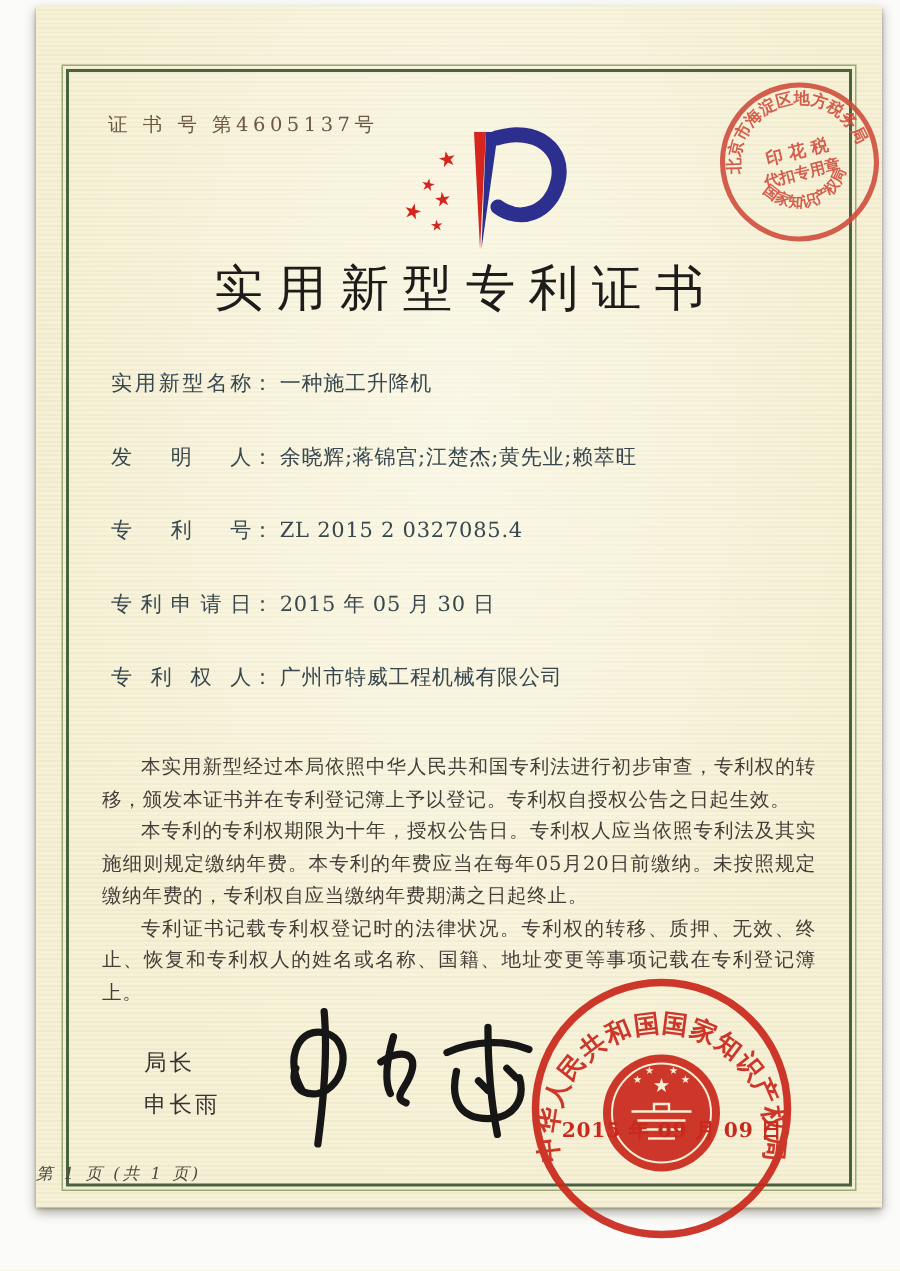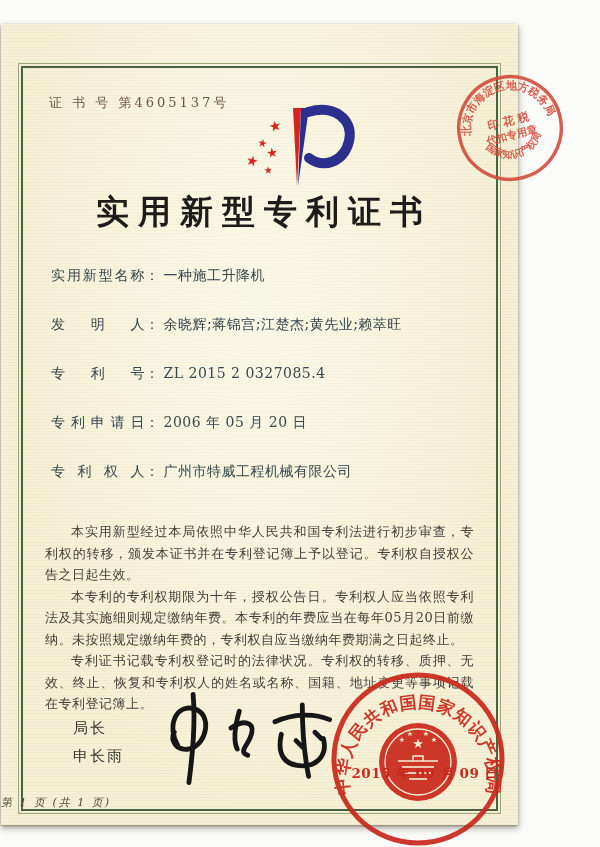--- a/index.html
+++ b/index.html
@@ -4,44 +4,43 @@
 <style>
   * { margin:0; padding:0; box-sizing:border-box; }
   html,body { width:600px; height:847px; }
   body {
     font-family:"DejaVu Serif", serif;
     background:#fbfbf9;
     position:relative;
     overflow:hidden;
   }
   .paper {
-    position:absolute; left:1px; top:4px; width:517px; height:801px;
+    position:absolute; left:24px; top:4px; width:564px; height:801px;
     background:
       radial-gradient(ellipse at 50% 35%, rgba(255,255,250,0.5), rgba(0,0,0,0) 70%),
       repeating-linear-gradient(0deg, rgba(190,178,120,0.10) 0 1px, rgba(0,0,0,0) 1px 3px),
       #f6f1d6;
     box-shadow:0 3px 7px rgba(60,55,35,0.45), 0 1px 2px rgba(60,55,35,0.4);
-    margin-top:20px;
   }
   .frame {
     position:absolute; left:20px; right:20px; top:42px; bottom:14px;
     border:2px solid #48633f;
     outline:1px solid #9aa878;
     outline-offset:2px;
     pointer-events:none;
   }
   .cert-no {
     position:absolute; left:48px; top:70px;
     font-size:13px; letter-spacing:3px; color:#6b5742;
   }
   .tax-stamp { position:absolute; left:449px; top:44px; width:120px; height:120px; transform:rotate(-14deg); opacity:0.88; }
   .logo { position:absolute; left:236px; top:72px; width:130px; height:96px; }
   .title {
     position:absolute; left:0; right:0; top:166px;
-    text-align:center; font-size:33px; font-weight:bold;
+    text-align:center; font-size:33px; font-weight:normal;
     letter-spacing:9px; color:#1d1c1a; text-indent:9px;
   }
   .fields {
     position:absolute; left:50px; top:243px; right:40px;
     display:flex; flex-direction:column; gap:31px;
     font-size:14px; color:#37474d;
   }
   .field { white-space:nowrap; letter-spacing:0.5px; }
   .flabel { display:inline-block; width:94px; text-align:justify; text-align-last:justify; }
   .fcolon { display:inline-block; margin-right:4px; }
@@ -110,21 +109,21 @@
     <div class="field">
       <span class="flabel">实用新型名称</span><span class="fcolon">：</span><span>一种施工升降机</span>
     </div>
     <div class="field">
       <span class="flabel">发明人</span><span class="fcolon">：</span><span>余晓辉;蒋锦宫;江楚杰;黄先业;赖萃旺</span>
     </div>
     <div class="field">
       <span class="flabel">专利号</span><span class="fcolon">：</span><span>ZL 2015 2 0327085.4</span>
     </div>
     <div class="field">
-      <span class="flabel">专利申请日</span><span class="fcolon">：</span><span>2006 年 05 月 20 日</span>
+      <span class="flabel">专利申请日</span><span class="fcolon">：</span><span>2015 年 05 月 30 日</span>
     </div>
     <div class="field">
       <span class="flabel">专利权人</span><span class="fcolon">：</span><span>广州市特威工程机械有限公司</span>
     </div>
   </div>
 
   <div class="paras">
     <p>本实用新型经过本局依照中华人民共和国专利法进行初步审查，专利权的转移，颁发本证书并在专利登记簿上予以登记。专利权自授权公告之日起生效。</p>
     <p>本专利的专利权期限为十年，授权公告日。专利权人应当依照专利法及其实施细则规定缴纳年费。本专利的年费应当在每年05月20日前缴纳。未按照规定缴纳年费的，专利权自应当缴纳年费期满之日起终止。</p>
     <p>专利证书记载专利权登记时的法律状况。专利权的转移、质押、无效、终止、恢复和专利权人的姓名或名称、国籍、地址变更等事项记载在专利登记簿上。</p>

